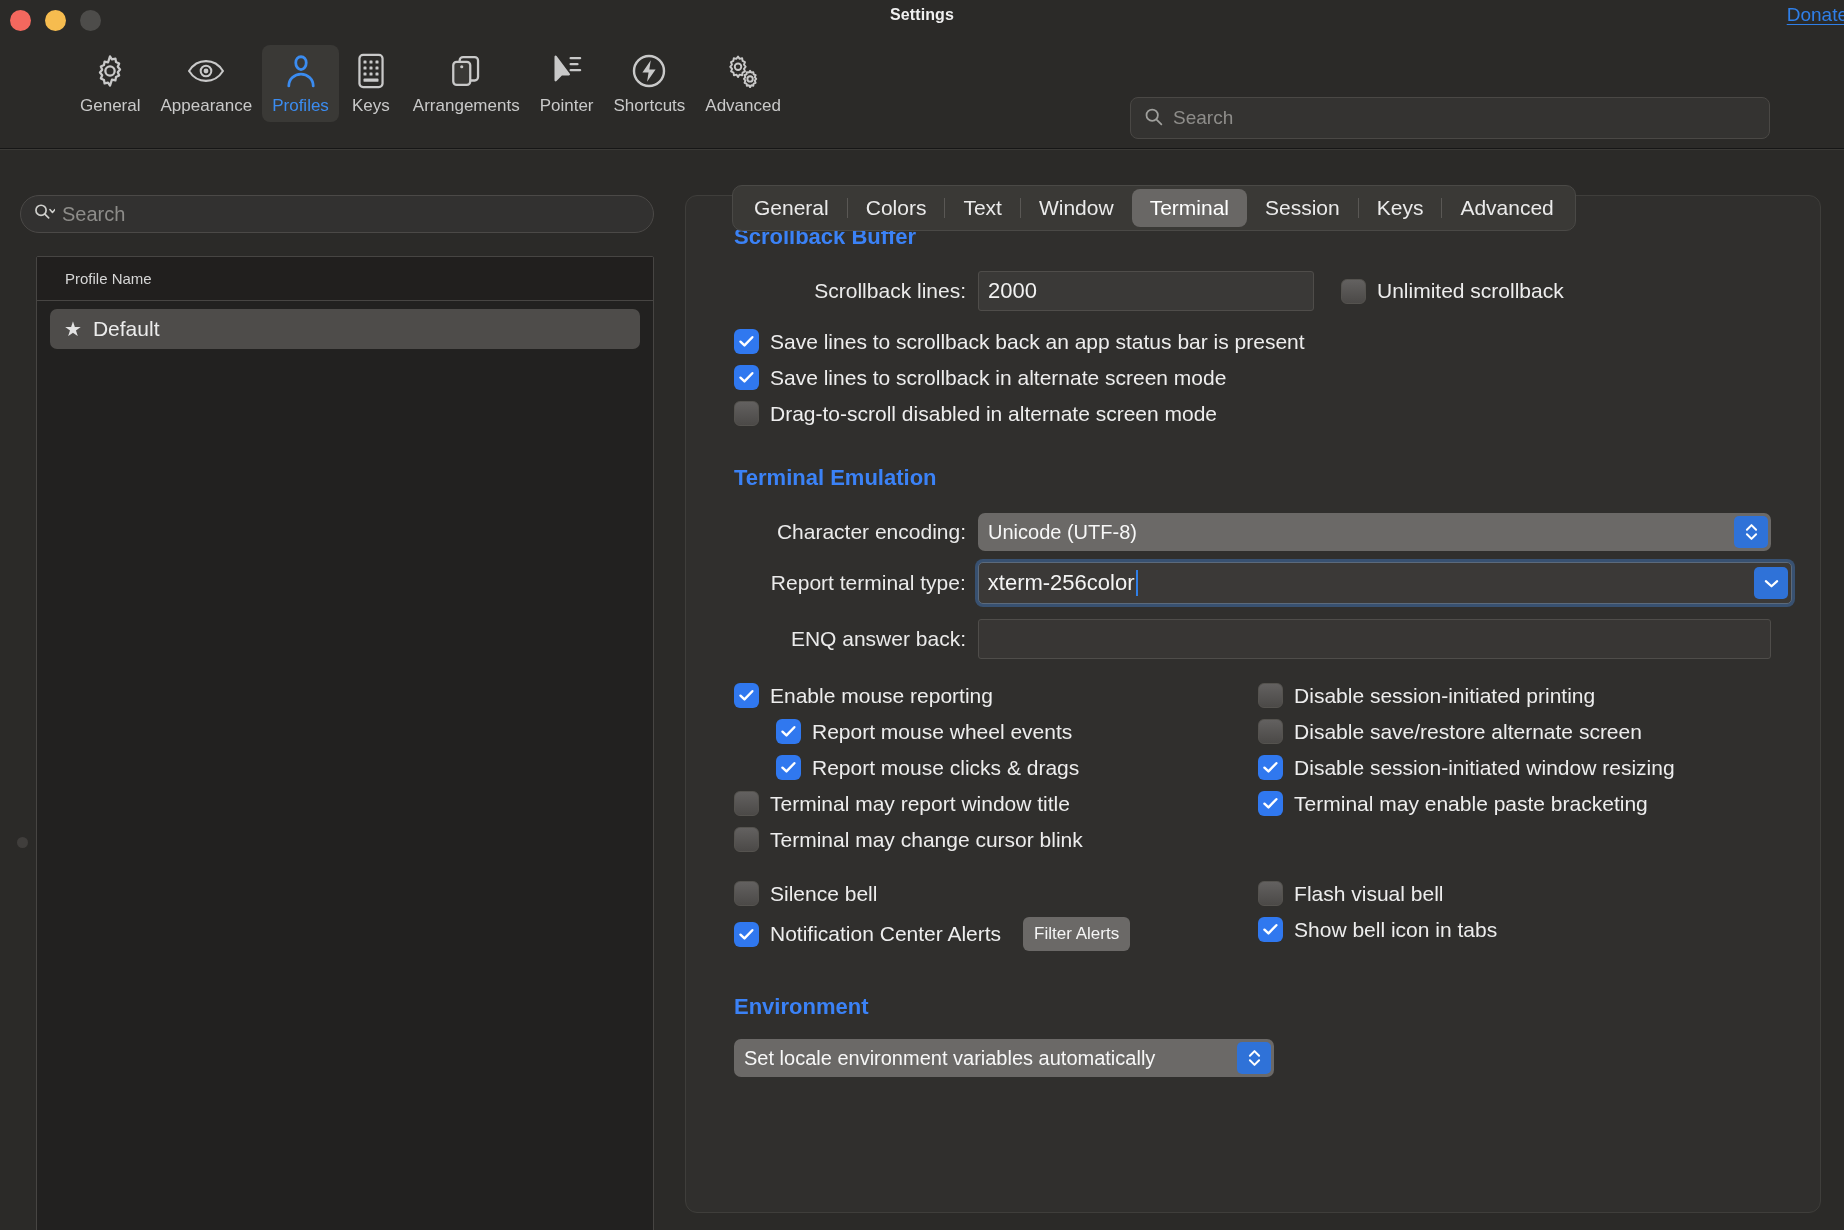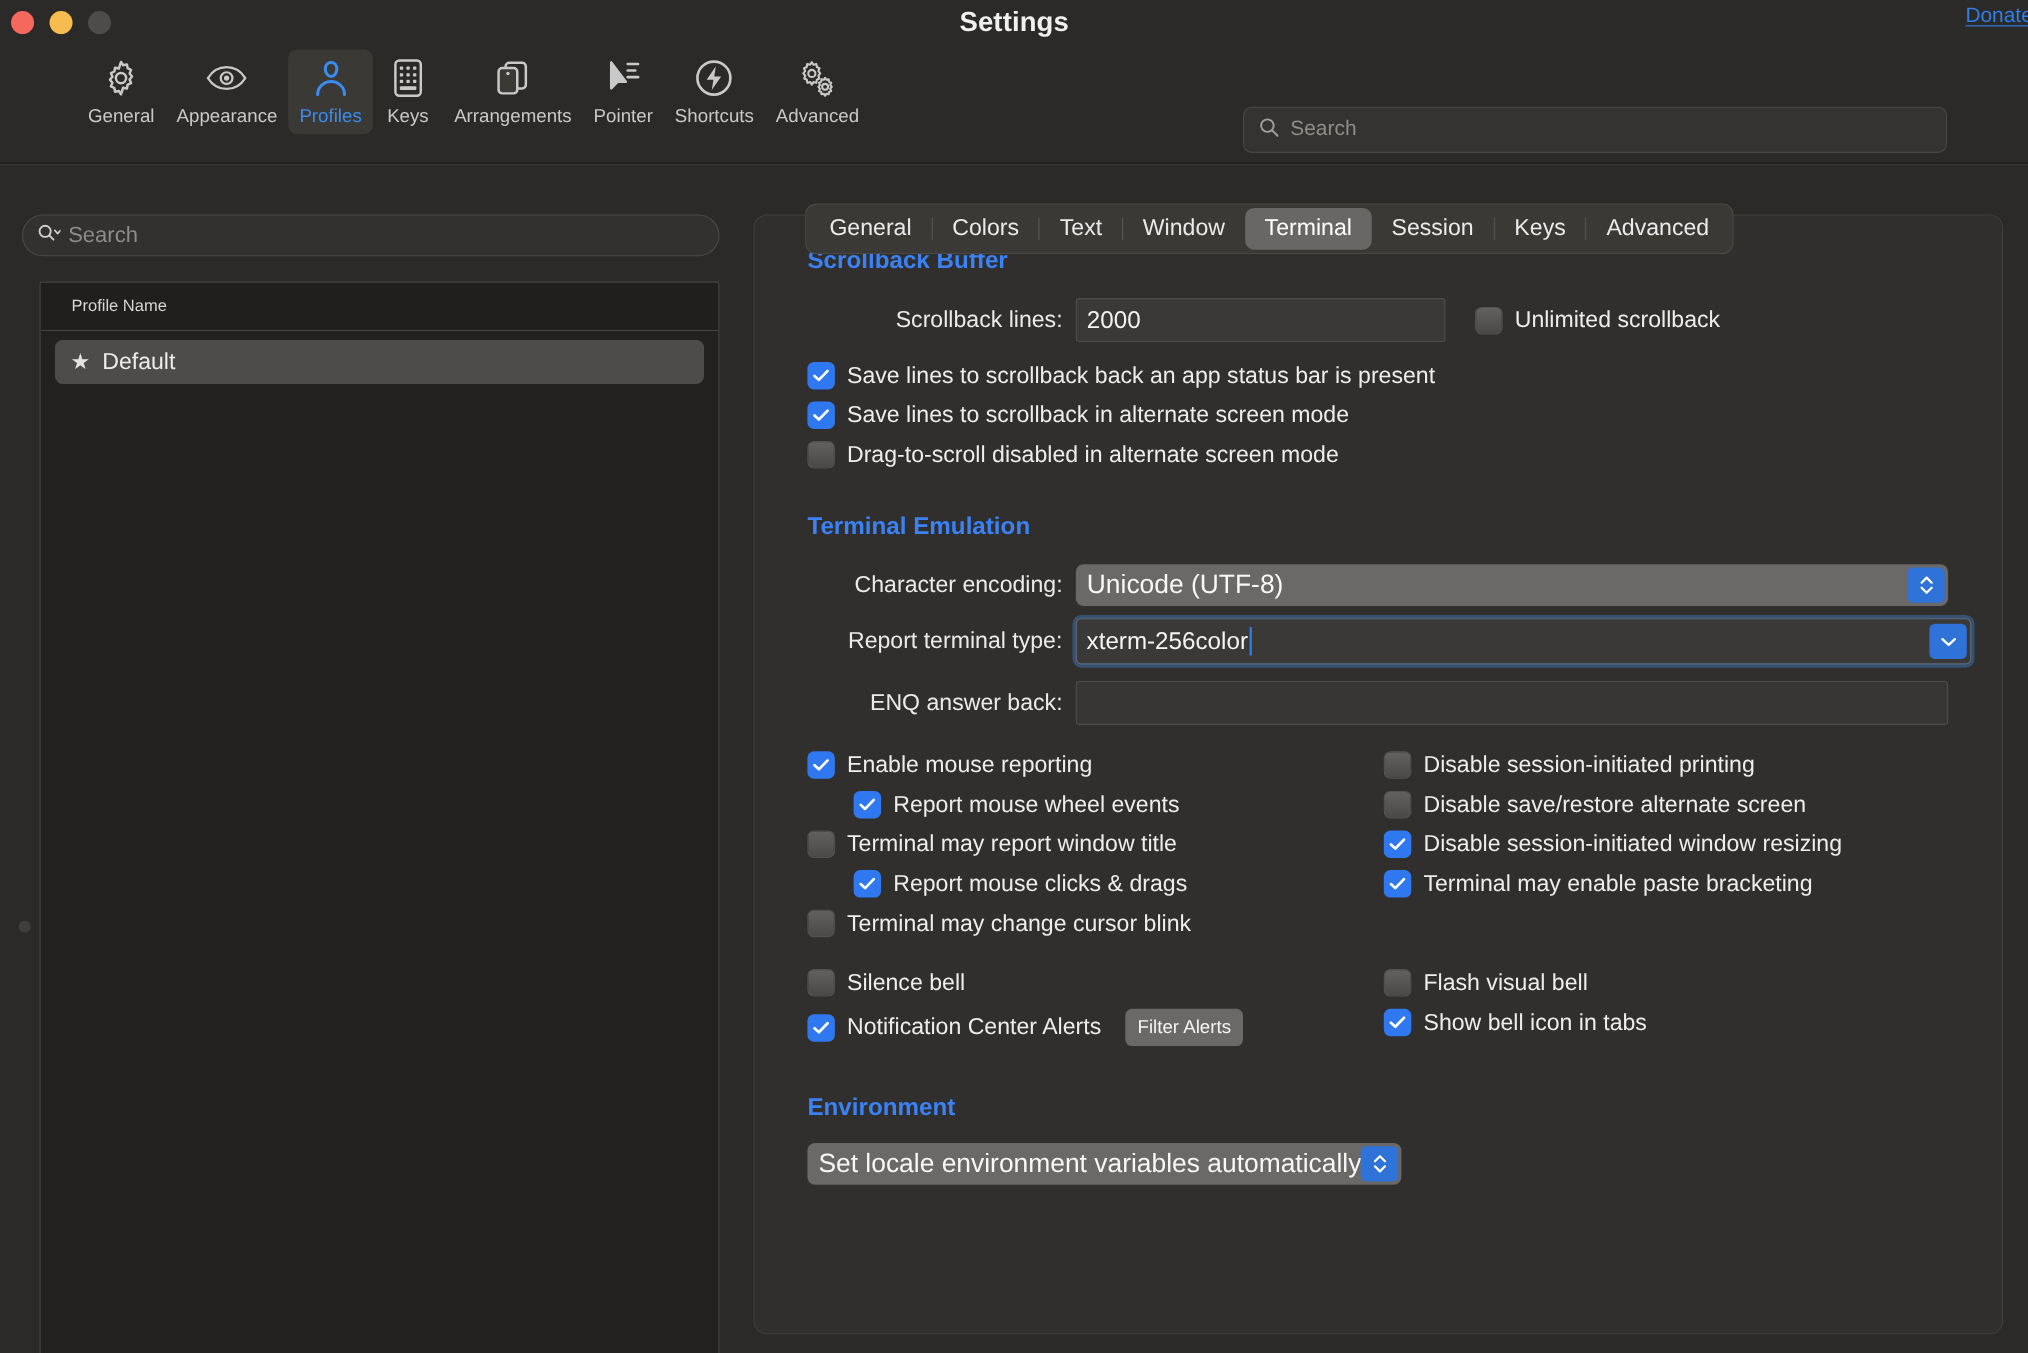--- a/index.html
+++ b/index.html
@@ -14,21 +14,21 @@
 
   
   .titlebar { position: absolute; left:0; top:0; width:1844px; height:50px; }
   .traffic { position:absolute; top:10px; left:10px; display:flex; gap:14px; }
   .dot { width:21px; height:21px; border-radius:50%; }
   .dot.red    { background:#f4685e; }
   .dot.yellow { background:#f6bc4f; }
   .dot.gray   { background:#4d4c4a; }
   .win-title {
     position:absolute; left:0; top:6px; width:1844px; text-align:center;
-    font-size:25px; font-weight:bold; color:#f0f0f0; letter-spacing:.1px;
+    font-size:16px; font-weight:bold; color:#f0f0f0; letter-spacing:.1px;
   }
   .donate {
     position:absolute; right:-4px; top:4px;
     font-size:19px; color:#2f7fe8; text-decoration:underline;
     text-underline-offset: 3px; cursor:pointer; white-space:nowrap;
   }
 
   
   .toolbar { position:absolute; left:0; top:40px; width:1844px; height:105px; }
   .tb-items { position:absolute; left:70px; top:5px; display:flex; align-items:flex-start; }
@@ -109,21 +109,21 @@
   .textfield {
     background:#3a3937; border:1px solid #4f4d4a; border-radius:3px;
     height:40px; display:flex; align-items:center; padding:0 9px;
     font-size:22px; color:#f2f2f2; cursor:text;
   }
   .textfield.empty { background:#383634; }
 
   .popup {
     background:#6b6967; border-radius:7px; height:38px;
     display:flex; align-items:center; padding:0 10px;
-    font-size:24px; color:#f7f7f7; cursor:pointer; position:relative;
+    font-size:20px; color:#f7f7f7; cursor:pointer; position:relative;
   }
   .stepper {
     position:absolute; right:3px; top:3px; width:34px; height:32px;
     background:#2f72d8; border-radius:5px;
     display:flex; flex-direction:column; align-items:center; justify-content:center; gap:1px;
   }
   .combo {
     background:#3b3937; border:1px solid #5b6a7c; border-radius:5px;
     height:42px; display:flex; align-items:center; padding:0 9px;
     font-size:22px; color:#f4f4f4; cursor:text; position:relative;
@@ -400,31 +400,31 @@
               <span class="cb-lbl">Enable mouse reporting</span>
             </div>
             <div class="cb-row" style="margin-bottom: 11px; margin-left: 42px;">
               <span class="cb on">
                 <svg width="17" height="13" viewBox="0 0 18 14" fill="none" stroke="#ffffff" stroke-width="2.6" stroke-linecap="round" stroke-linejoin="round">
                   <polyline points="2.5,7.2 6.8,11.2 15.3,2.4"></polyline>
                 </svg>
               </span>
               <span class="cb-lbl">Report mouse wheel events</span>
             </div>
+            <div class="cb-row" style="margin-bottom: 11px; margin-left: 42px;">
+              <span class="cb on">
+                <svg width="17" height="13" viewBox="0 0 18 14" fill="none" stroke="#ffffff" stroke-width="2.6" stroke-linecap="round" stroke-linejoin="round">
+                  <polyline points="2.5,7.2 6.8,11.2 15.3,2.4"></polyline>
+                </svg>
+              </span>
+              <span class="cb-lbl">Report mouse clicks &amp; drags</span>
+            </div>
             <div class="cb-row" style="margin-bottom: 11px;">
               <span class="cb off"></span>
               <span class="cb-lbl">Terminal may report window title</span>
-            </div>
-            <div class="cb-row" style="margin-bottom: 11px; margin-left: 42px;">
-              <span class="cb on">
-                <svg width="17" height="13" viewBox="0 0 18 14" fill="none" stroke="#ffffff" stroke-width="2.6" stroke-linecap="round" stroke-linejoin="round">
-                  <polyline points="2.5,7.2 6.8,11.2 15.3,2.4"></polyline>
-                </svg>
-              </span>
-              <span class="cb-lbl">Report mouse clicks &amp; drags</span>
             </div>
             <div class="cb-row" style="margin-bottom: 11px;">
               <span class="cb off"></span>
               <span class="cb-lbl">Terminal may change cursor blink</span>
             </div>
           </div>
         <div id="emu-right" style="width:540px;">
             <div class="cb-row" style="margin-bottom: 11px;">
               <span class="cb off"></span>
               <span class="cb-lbl">Disable session-initiated printing</span>

